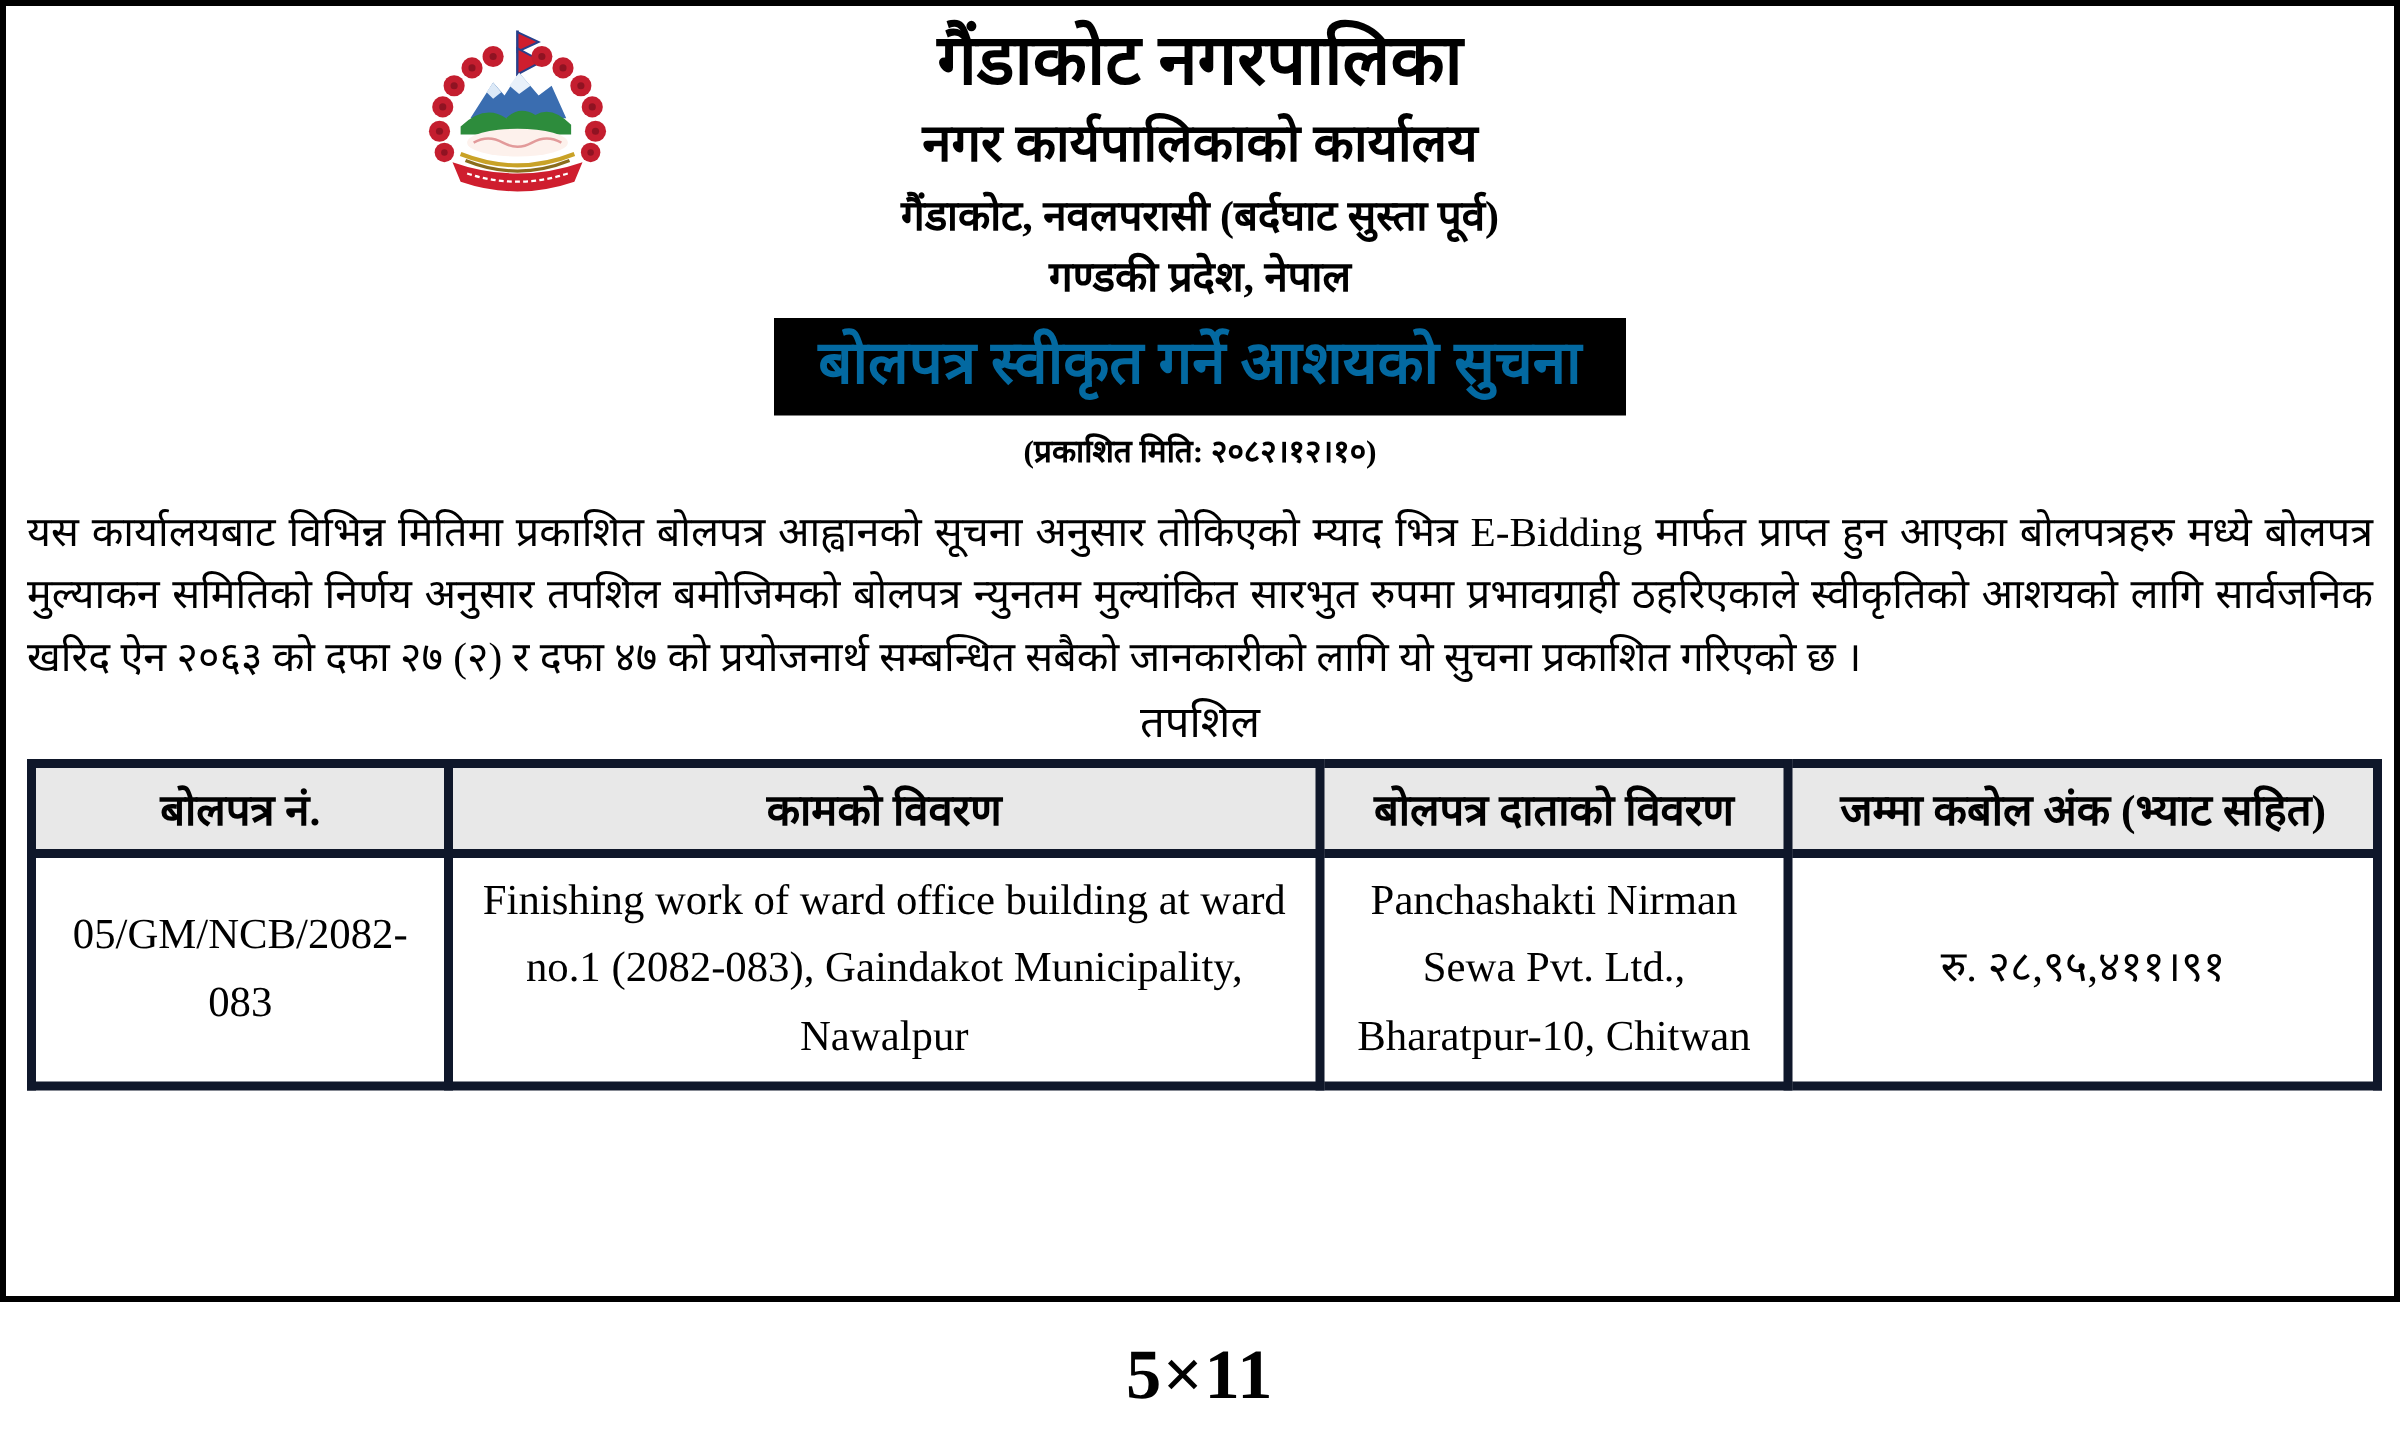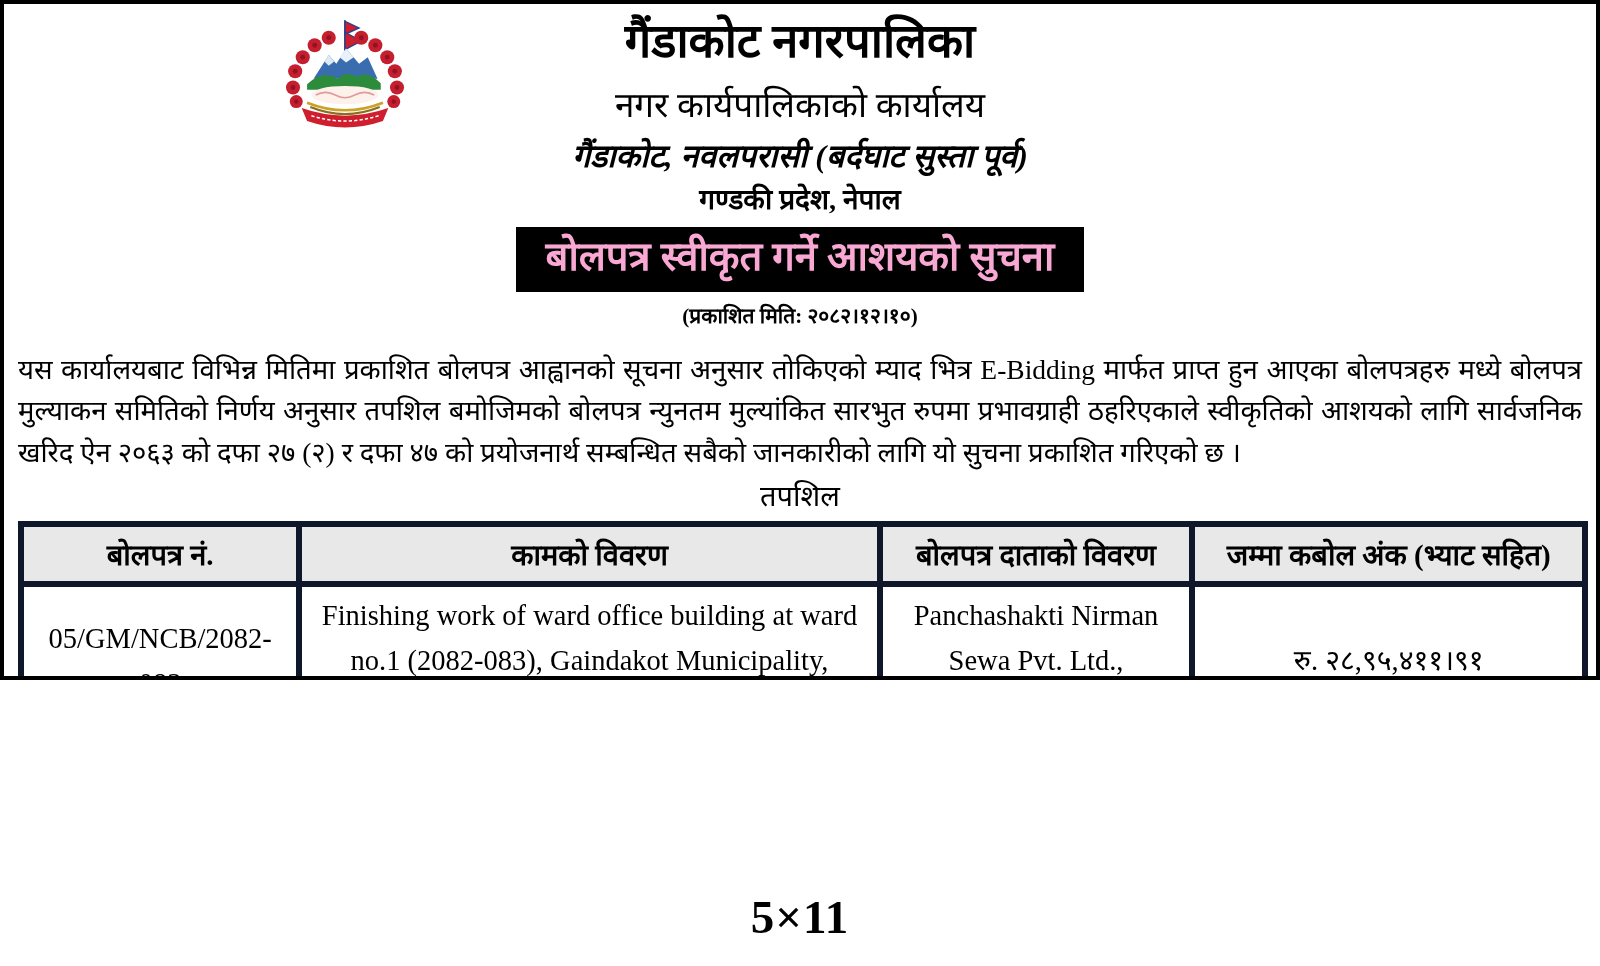--- a/index.html
+++ b/index.html
@@ -1,33 +1,33 @@
 <!DOCTYPE html>
 <html><head>
 <meta charset="utf-8">
 <style>
   * { margin:0; padding:0; box-sizing:border-box; }
   html,body { width:1600px; height:966px; background:#ffffff;
     font-family:"Liberation Serif","DejaVu Sans",serif; color:#000; }
   .page { position:relative; width:1600px; height:966px; background:#fff; overflow:hidden; }
 
-  .notice-box { position:absolute; left:0; top:0; width:1600px; height:680px;
+  .notice-box { position:absolute; left:0; top:0; width:1600px; height:868px;
     border:4px solid #000; padding:10px 14px 16px; overflow:hidden; background:#fff; }
 
   .logo { position:absolute; left:266px; top:12px; width:150px; height:130px; }
   .logo svg { width:100%; height:100%; }
 
   .header-text { text-align:center; }
   .org-name   { font-size:47px; font-weight:bold; line-height:1.15; }
-  .office-name{ font-size:35px; font-weight:normal; margin-top:12px; }
-  .address    { font-size:32px; font-weight:bold; margin-top:6px;font-style:italic; }
+  .office-name{ font-size:35px; font-weight:bold; margin-top:2px; }
+  .address    { font-size:28px; font-weight:bold; margin-top:6px; }
   .province   { font-size:28px; font-weight:bold; margin-top:3px;text-align:center; }
 
   .banner-wrap { text-align:center; margin-top:10px; }
-  .banner { display:inline-block; background:#000; color:#f9a8d4; font-size:40px;
+  .banner { display:inline-block; background:#000; color:#0369a1; font-size:40px;
     font-weight:bold; padding:7px 30px 12px; line-height:1.15; }
 
   .pub-date { text-align:center; font-size:21px; font-weight:bold; margin-top:9px; }
 
   .body-text { font-size:27.5px; line-height:1.5; text-align:justify; margin-top:20px; }
 
   .tapasil { text-align:center; font-size:29px; font-weight:normal; margin-top:2px; }
 
   table.tender-table { width:1570px; margin:7px auto 0; border-collapse:collapse; table-layout:fixed; }
   .tender-table th, .tender-table td { border:6px solid #0f172a; text-align:center; vertical-align:middle; }

